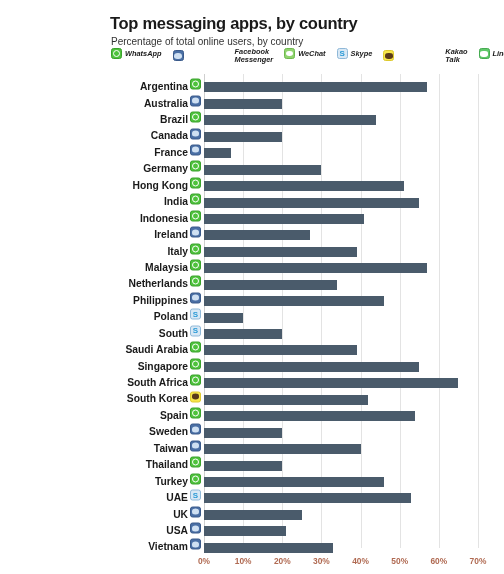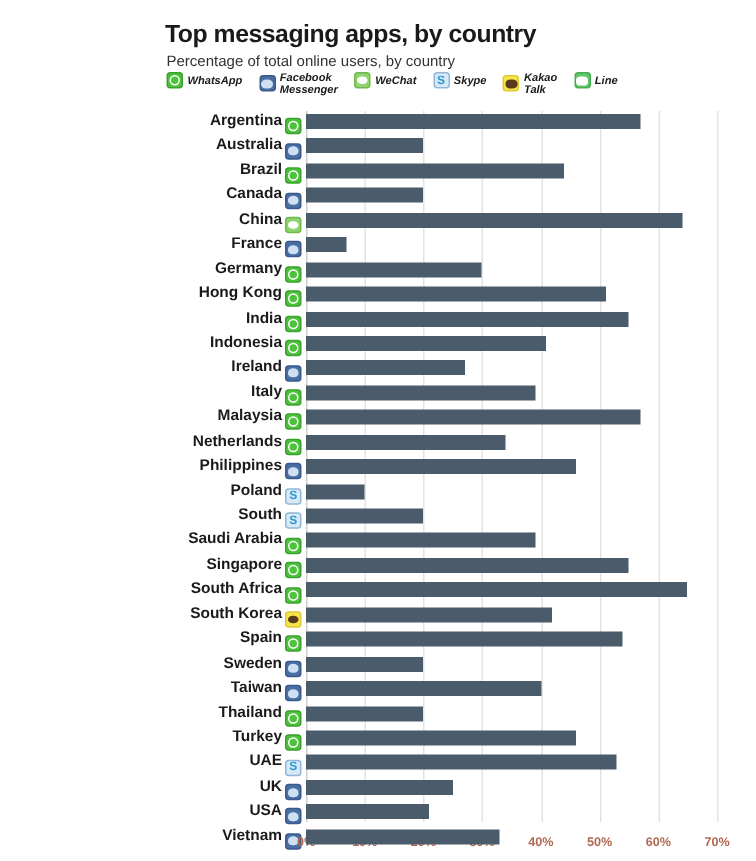--- a/index.html
+++ b/index.html
@@ -23,21 +23,21 @@
   }
 
   
   .legend{
     position:absolute;left:111px;top:48px;
     display:flex;align-items:flex-start;
     gap:11px;
   }
   .legend-item{display:flex;align-items:center;gap:3px;}
   .legend-label{font-size:7.4px;color:#1a1a1a;font-weight:bold;line-height:1.08;font-style:italic;}
-  .legend-label span{display:block;}
+  .legend-label span{display:block;margin-left:48px;}
 
   .appicon{
     width:11px;height:11px;border-radius:2.5px;
     display:inline-block;position:relative;flex:none;
     box-sizing:border-box;
   }
   .appicon .glyph{
     position:absolute;inset:0;
     display:flex;align-items:center;justify-content:center;
     font-size:8px;font-weight:bold;color:#fff;
@@ -84,21 +84,21 @@
   }
   .gridline.axis0{background:#cfcfcf;}
   .bar{
     height:10px;background:#4a5b6b;
     position:relative;z-index:2;
   }
   .rows{
     position:absolute;left:204px;top:2px;width:274px;
   }
   .rowwrap{
-    position:relative;height:16.45px;display:flex;align-items:flex-start;
+    position:relative;height:16.45px;display:flex;align-items:flex-end;
   }
   .namecol{
     position:absolute;right:100%;margin-right:16px;
     font-size:10.3px;font-weight:bold;color:#1a1a1a;
     white-space:nowrap;line-height:1;
   }
 
   .xaxis{
     position:absolute;left:204px;top:482px;width:274px;height:14px;
   }
@@ -196,27 +196,20 @@
           <div class="bar" title="Brazil 44%" style="width: 172.229px; background: rgb(74, 91, 107);"></div>
         </div>
         <div class="rowwrap">
           <div class="namecol">Canada</div>
           <span class="appicon ic-messenger" style="position: absolute; left: -14px; top: 50%; transform: translateY(-50%);">
             <span class="glyph"></span>
           </span>
           <div class="bar" title="Canada 20%" style="width: 78.2857px; background: rgb(74, 91, 107);"></div>
         </div>
         <div class="rowwrap">
-          <div class="namecol">China</div>
-          <span class="appicon ic-wechat" style="position: absolute; left: -14px; top: 50%; transform: translateY(-50%);">
-            <span class="glyph"></span>
-          </span>
-          <div class="bar" title="China 64%" style="width: 250.514px; background: rgb(74, 91, 107);"></div>
-        </div>
-        <div class="rowwrap">
           <div class="namecol">France</div>
           <span class="appicon ic-messenger" style="position: absolute; left: -14px; top: 50%; transform: translateY(-50%);">
             <span class="glyph"></span>
           </span>
           <div class="bar" title="France 7%" style="width: 27.4px; background: rgb(74, 91, 107);"></div>
         </div>
         <div class="rowwrap">
           <div class="namecol">Germany</div>
           <span class="appicon ic-whatsapp" style="position: absolute; left: -14px; top: 50%; transform: translateY(-50%);">
             <span class="glyph"></span>

